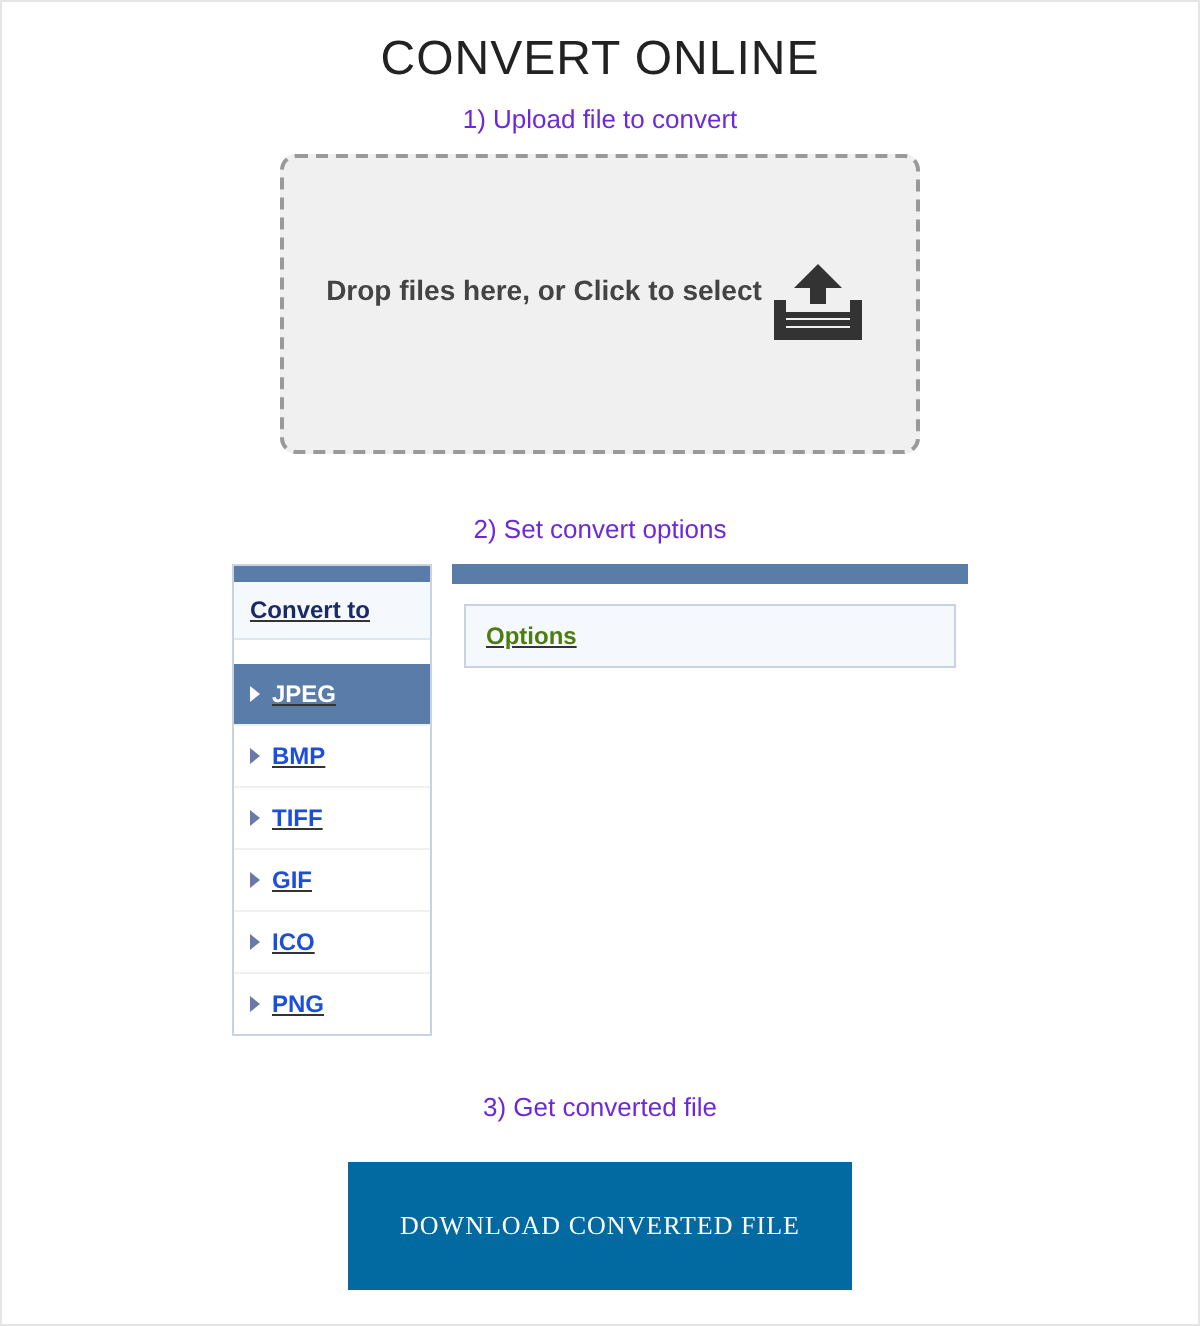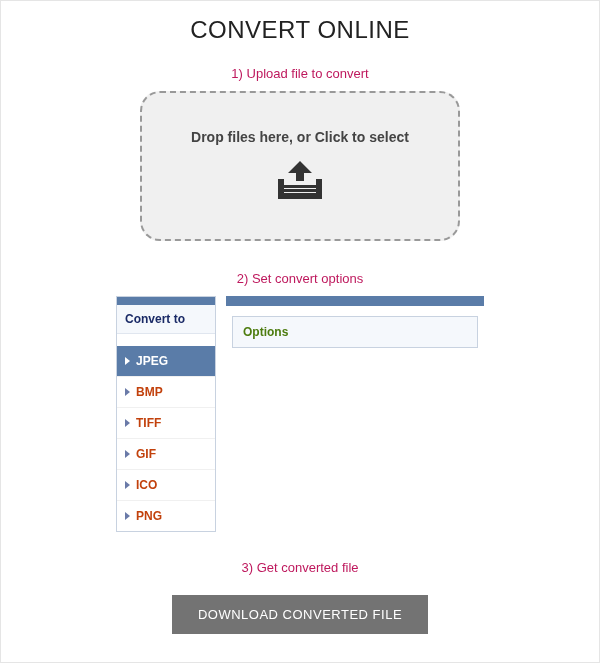--- a/index.html
+++ b/index.html
@@ -19,53 +19,54 @@
   h1.page-title {
     font-size: 24px;
     font-weight: 400;
     letter-spacing: 0.5px;
     color: #222;
     margin-bottom: 0;
     font-family: "Segoe UI", Verdana, sans-serif;
   }
   .step-label {
     font-size: 13px;
-    color: #be185d;
+    color: #6d28d9;
     margin-bottom: 10px;
-    margin-top: 22px;
+    margin-top: 8px;
     text-align: center;
   }
   .dropzone {
     width: 320px;
     height: 150px;
     margin: 8px auto 30px auto;
     border: 2px dashed #999;
-    border-radius: 20px;
+    border-radius: 8px;
     background: #f0f0f0;
     display: flex;
-    flex-direction: column;
+    flex-direction: row;
     align-items: center;
     justify-content: center;
     cursor: pointer;
   }
   .dropzone-text {
     font-size: 14px;
     font-weight: bold;
     color: #444;
     margin-bottom: 14px;
   }
   .dropzone svg { display: block; }
   .options-row {
     display: flex;
     justify-content: center;
     align-items: flex-start;
     gap: 10px;
     margin: 8px auto 0 auto;
     width: 470px;
     text-align: left;
+    text-decoration: underline;
   }
   .convert-panel {
     width: 100px;
     border: 1px solid #c8d2e0;
     background: #fff;
   }
   .panel-topbar {
     height: 8px;
     background: #5a7ca8;
   }
@@ -74,21 +75,21 @@
     color: #1a2a66;
     font-size: 12px;
     font-weight: bold;
     padding: 7px 8px;
     border-bottom: 1px solid #e0e6ef;
   }
   .format-list { list-style: none; }
   .format-item {
     font-size: 12px;
     font-weight: bold;
-    color: #c2410c;
+    color: #1d4ed8;
     padding: 8px 8px 8px 8px;
     cursor: pointer;
     display: flex;
     align-items: center;
     gap: 6px;
     border-bottom: 1px solid #f0f0f0;
   }
   .format-item:last-child { border-bottom: none; }
   .format-item.selected {
     background: #5a7ca8;
@@ -124,29 +125,29 @@
     cursor: pointer;
     display: flex;
     align-items: center;
     gap: 6px;
   }
   .option-block.head {
     cursor: default;
   }
   .download-btn {
     display: inline-block;
-    background: #737373;
+    background: #0369a1;
     color: #fff;
     border: none;
     font-size: 13px;
     letter-spacing: 0.5px;
-    padding: 12px 26px;
+    padding: 24px 26px;
     margin-top: 10px;
     cursor: pointer;
-    font-family: Liberation Sans, sans-serif;
+    font-family: Liberation Serif, serif;
   }
   .step3 { margin-top: 28px; }
 </style>
 </head>
 <body>
 
 <div class="container">
   <h1 class="page-title">CONVERT ONLINE</h1>
 
   <div class="step-label">1) Upload file to convert</div>

